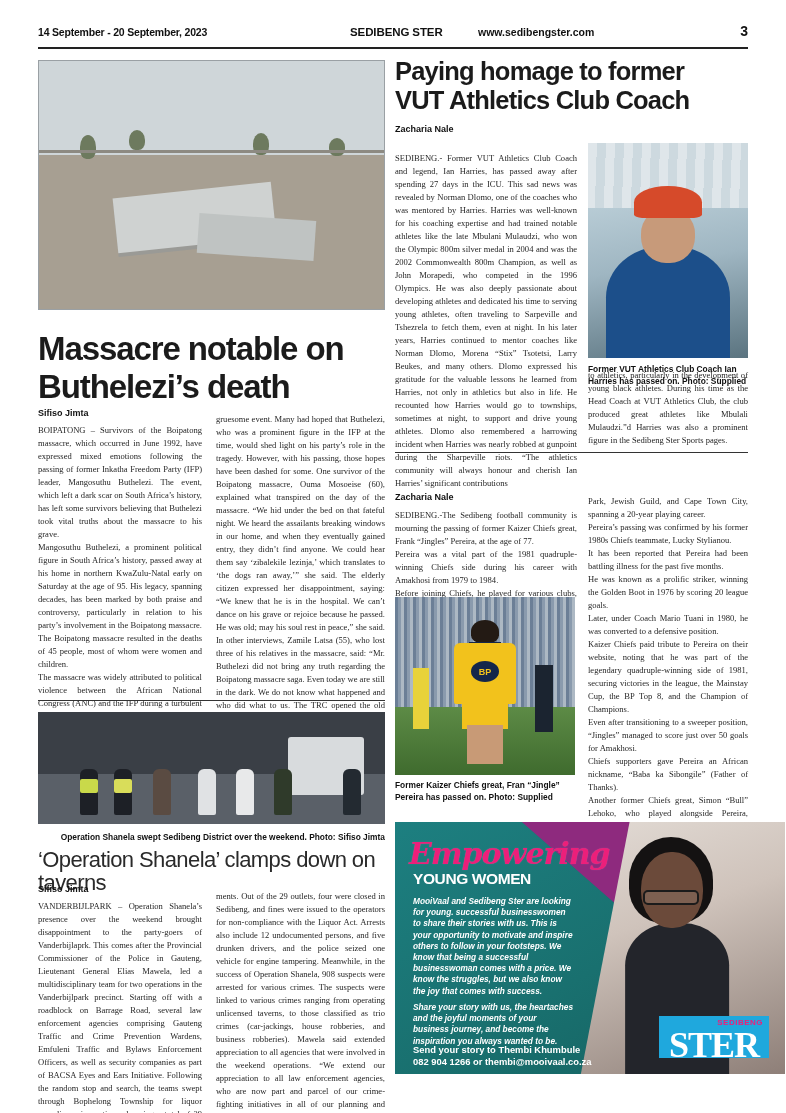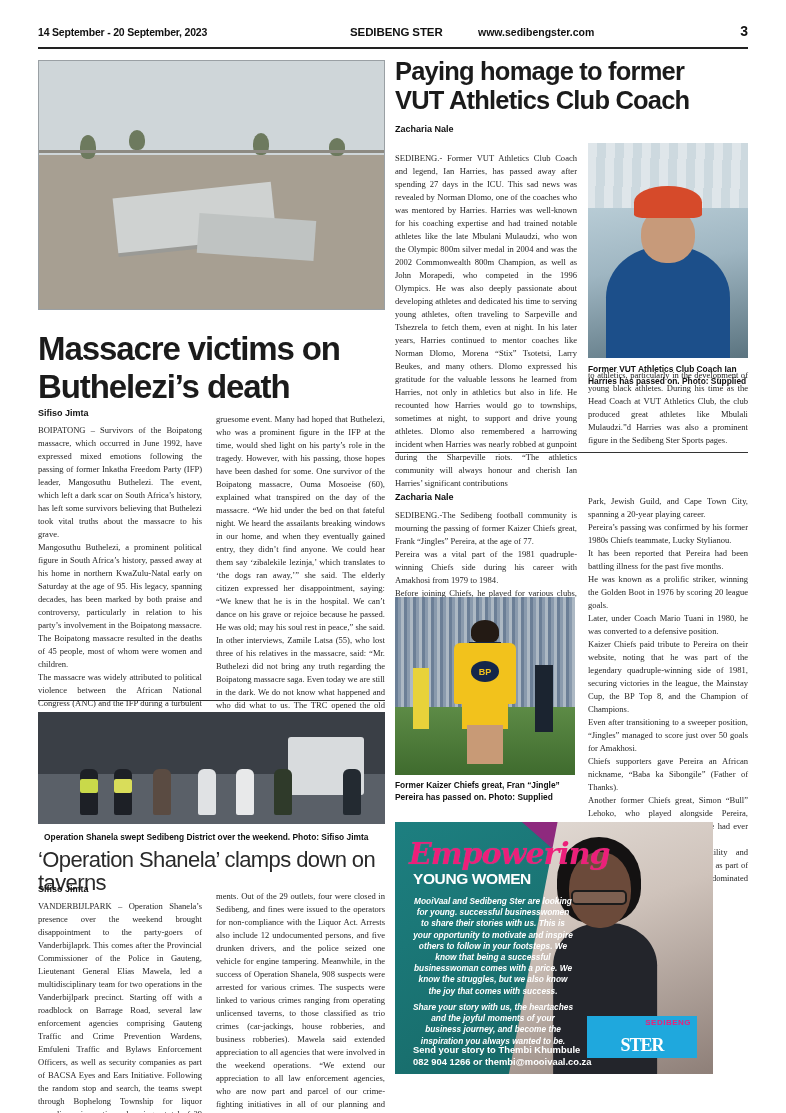--- a/index.html
+++ b/index.html
@@ -150,21 +150,21 @@
     width: 110px; height: 42px; background:#1fa8dd;
     display:flex; align-items:center; justify-content:center;
   }
   .ad-logo .sl-kicker {
     position:absolute; right:6px; top:2px;
     font-family:"Liberation Sans", sans-serif; font-weight:700;
     font-size:8px; color:#ec1f7a; letter-spacing:0.5px;
   }
   .ad-logo .sl-main {
     font-family:"Liberation Serif", serif; font-weight:700;
-    font-size:18px; color:#ffffff; letter-spacing:-1px;
+    font-size:36px; color:#ffffff; letter-spacing:-1px;
     margin-top:16px;
   }
 
   
   .ph-boipatong { background:#b7bdc0; }
   .ph-boipatong .hdr { position:absolute; inset:0;
      background: linear-gradient(#cfd6d9 0 38%, #a79f92 38% 100%); }
   .ph-boipatong .slab {
      position:absolute; left:22%; top:52%; width:46%; height:22%;
      background:#cfd2d1; transform: rotate(-6deg);
@@ -235,21 +235,21 @@
     <div class="tree" style="left:12%; top:30%;"></div>
     <div class="tree" style="left:26%; top:28%; height:20px;"></div>
     <div class="tree" style="left:62%; top:29%; height:22px;"></div>
     <div class="tree" style="left:84%; top:31%; height:18px;"></div>
     <div class="slab"></div>
     <div class="slab2"></div>
     <div style="position:absolute;left:0;right:0;top:36%;height:3px;background:#8d8a82;"></div>
   </div>
 
 
-  <div class="head-black" style="left:38px; top:332px; width:352px; font-size:33px;">Massacre victims on</div>
+  <div class="head-black" style="left:38px; top:332px; width:352px; font-size:33px;">Massacre notable on</div>
   <div class="head-black" style="left:38px; top:370px; width:352px; font-size:33px;">Buthelezi’s death</div>
 
   <div class="byline" style="left:38px; top:408px;">Sifiso Jimta</div>
 
   <div class="body-col" style="left:38px; top:424px; width:164px; white-space:pre-line;">BOIPATONG – Survivors of the Boipatong massacre, which occurred in June 1992, have expressed mixed emotions following the passing of former Inkatha Freedom Party (IFP) leader, Mangosuthu Buthelezi. The event, which left a dark scar on South Africa’s history, has left some survivors believing that Buthelezi took vital truths about the massacre to his grave.
 Mangosuthu Buthelezi, a prominent political figure in South Africa’s history, passed away at his home in northern KwaZulu-Natal early on Saturday at the age of 95. His legacy, spanning decades, has been marked by both praise and controversy, particularly in relation to his party’s involvement in the Boipatong massacre. The Boipatong massacre resulted in the deaths of 45 people, most of whom were women and children.
 The massacre was widely attributed to political violence between the African National Congress (ANC) and the IFP during a turbulent period of South Africa’s transition to democracy. For years, survivors and families of the victims have sought answers and accountability for the</div>
 
   <div class="body-col" style="left:216px; top:413px; width:169px; white-space:pre-line;">gruesome event. Many had hoped that Buthelezi, who was a prominent figure in the IFP at the time, would shed light on his party’s role in the tragedy. However, with his passing, those hopes have been dashed for some. One survivor of the Boipatong massacre, Ouma Mosoeise (60), explained what transpired on the day of the massacre. “We hid under the bed on that fateful night. We heard the assailants breaking windows in our home, and when they eventually gained entry, they didn’t find anyone. We could hear them say ‘zibalekile lezinja,’ which translates to ‘the dogs ran away,’” she said. The elderly citizen expressed her disappointment, saying: “We knew that he is in the hospital. We can’t dance on his grave or rejoice because he passed. He was old; may his soul rest in peace,” she said. In other interviews, Zamile Latsa (55), who lost three of his relatives in the massacre, said: “Mr. Buthelezi did not bring any truth regarding the Boipatong massacre saga. Even today we are still in the dark. We do not know what happened and who did what to us. The TRC opened the old wounds. So, Mr. Buthelezi took that to the grave. And I must say, May His Soul Rest In Peace.”</div>
 
@@ -262,21 +262,21 @@
     <div class="vest" style="left:12%; width:18px;"></div>
     <div class="person" style="left:22%;"></div>
     <div class="vest" style="left:22%; width:18px; background:#d9dd5a;"></div>
     <div class="person" style="left:33%; background:#5a4b42;"></div>
     <div class="person" style="left:46%; background:#e0e2e4;"></div>
     <div class="person" style="left:57%; background:#e8e9ea;"></div>
     <div class="person" style="left:68%; background:#2f3a2a;"></div>
     <div class="person" style="left:88%; background:#232a31;"></div>
   </div>
 
-  <div class="caption" style="left:44px; top:832px; width:347px;">Operation Shanela swept Sedibeng District over the weekend. Photo: Sifiso Jimta</div>
+  <div class="caption" style="left:38px; top:832px; width:347px;text-align:right;">Operation Shanela swept Sedibeng District over the weekend. Photo: Sifiso Jimta</div>
 
   <div class="head-light" style="left:38px; top:848px; width:355px; font-size:22px;">‘Operation Shanela’ clamps down on taverns</div>
 
   <div class="byline" style="left:38px; top:884px;">Sifiso Jimta</div>
 
   <div class="body-col" style="left:38px; top:900px; width:164px;">VANDERBIJLPARK – Operation Shanela’s presence over the weekend brought disappointment to the party-goers of Vanderbijlaprk. This comes after the Provincial Commissioner of the Police in Gauteng, Lieutenant General Elias Mawela, led a multidisciplinary team for two operations in the Vanderbijlpark precinct. Starting off with a roadblock on Barrage Road, several law enforcement agencies comprising Gauteng Traffic and Crime Prevention Wardens, Emfuleni Traffic and Bylaws Enforcement Officers, as well as security companies as part of BACSA Eyes and Ears Initiative. Following the random stop and search, the teams swept through Bophelong Township for liquor compliance inspections clamping a total of 29 unlicensed liquor establish-</div>
 
   <div class="body-col" style="left:216px; top:890px; width:169px;">ments. Out of the 29 outlets, four were closed in Sedibeng, and fines were issued to the operators for non-compliance with the Liquor Act. Arrests also include 12 undocumented persons, and five drunken drivers, and the police seized one vehicle for engine tampering. Meanwhile, in the success of Operation Shanela, 908 suspects were arrested for various crimes. The suspects were linked to various crimes ranging from operating unlicensed taverns, to those classified as trio crimes (car-jackings, house robberies, and business robberies). Mawela said extended appreciation to all agencies that were involved in the weekend operations. “We extend our appreciation to all law enforcement agencies, who are now part and parcel of our crime-fighting initiatives in all of our planning and executions,” said Mawela.</div>
 
   <div class="head-black" style="left:395px; top:87px; width:392px; font-size:25.5px; letter-spacing:-0.8px;">VUT Athletics Club Coach</div>
@@ -327,21 +327,21 @@
     <div class="kit"></div>
     <div class="bp">BP</div>
     <div class="shorts"></div>
     <div class="legs"></div>
     <div style="position:absolute;left:10%;top:40%;width:9%;height:34%;background:#e8d23a;"></div>
     <div style="position:absolute;left:78%;top:38%;width:10%;height:38%;background:#1b2430;"></div>
   </div>
 
   <div class="caption" style="left:395px; top:780px; width:180px;">Former Kaizer Chiefs great, Fran “Jingle” Pereira has passed on. Photo: Supplied</div>
 
-  <div class="ad" style="left:395px; top:822px; width:318px; height:252px;text-align:center;">
+  <div class="ad" style="left:395px; top:822px; width:390px; height:252px;">
     <div class="teal"></div>
     <div class="purple-wedge"></div>
     <div class="photo-panel">
       <div class="suit"></div>
       <div class="hair"></div>
       <div class="head"></div>
       <div class="glasses"></div>
     </div>
 
     <div class="ad-script" style="left:14px; top:14px;">Empowering</div>

